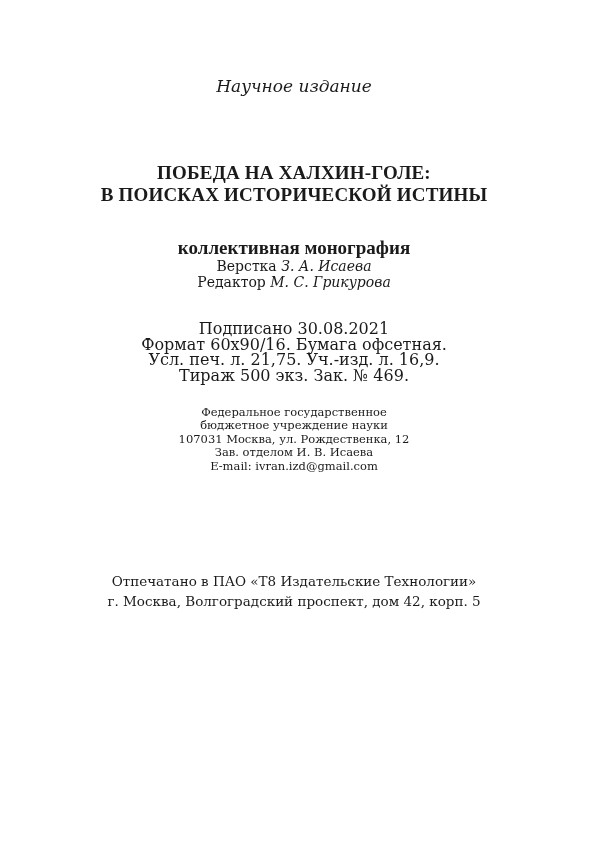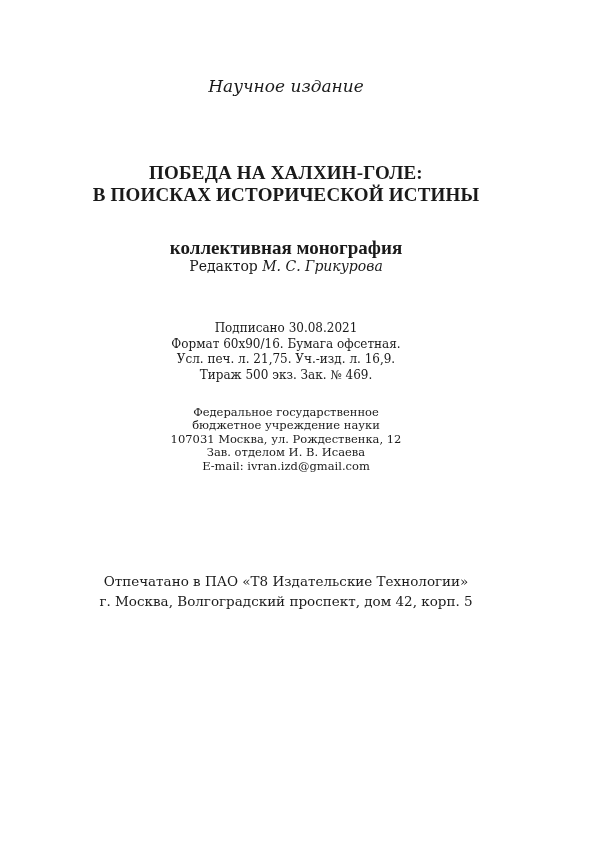--- a/index.html
+++ b/index.html
@@ -10,21 +10,21 @@
     body {
       width: 600px;
       height: 851px;
       position: relative;
       overflow: hidden;
       font-family: "DejaVu Serif", "Liberation Serif", serif;
       color: #1a1a1a;
     }
     .block {
       position: absolute;
-      left: 0;
+      left: 8px;
       width: 572px;
       text-align: center;
     }
     .series {
       top: 75px;
       font-style: italic;
       font-size: 17px;
       line-height: 22px;
     }
     .title {
@@ -44,21 +44,21 @@
       margin-top: 32px;
     }
     .credits {
       top: 258px;
       font-size: 14px;
       line-height: 16px;
     }
     .credits i { font-style: italic; }
     .imprint {
       top: 321px;
-      font-size: 12px;
+      font-size: 16px;
       line-height: 15.5px;
     }
     .publisher {
       top: 406px;
       font-size: 11.5px;
       line-height: 13.4px;
     }
     .printer {
       top: 571px;
       font-size: 13.5px;
@@ -77,20 +77,24 @@
   <span class="line">ПОБЕДА НА ХАЛХИН-ГОЛЕ:</span>
   <span class="line">В ПОИСКАХ ИСТОРИЧЕСКОЙ ИСТИНЫ</span>
 </div>
 
 <div class="block subtitle">
   <span class="line">коллективная монография</span>
 </div>
 
 <div class="block credits">
   <span class="line">
+    <span>Верстка</span>
+    <i>З. А. Исаева</i>
+  </span>
+  <span class="line">
     <span>Редактор</span>
     <i>М. С. Грикурова</i>
   </span>
 </div>
 
 <div class="block imprint">
   <span class="line">Подписано 30.08.2021</span>
   <span class="line">Формат 60x90/16. Бумага офсетная.</span>
   <span class="line">Усл. печ. л. 21,75. Уч.-изд. л. 16,9.</span>
   <span class="line">Тираж 500 экз. Зак. № 469.</span>

